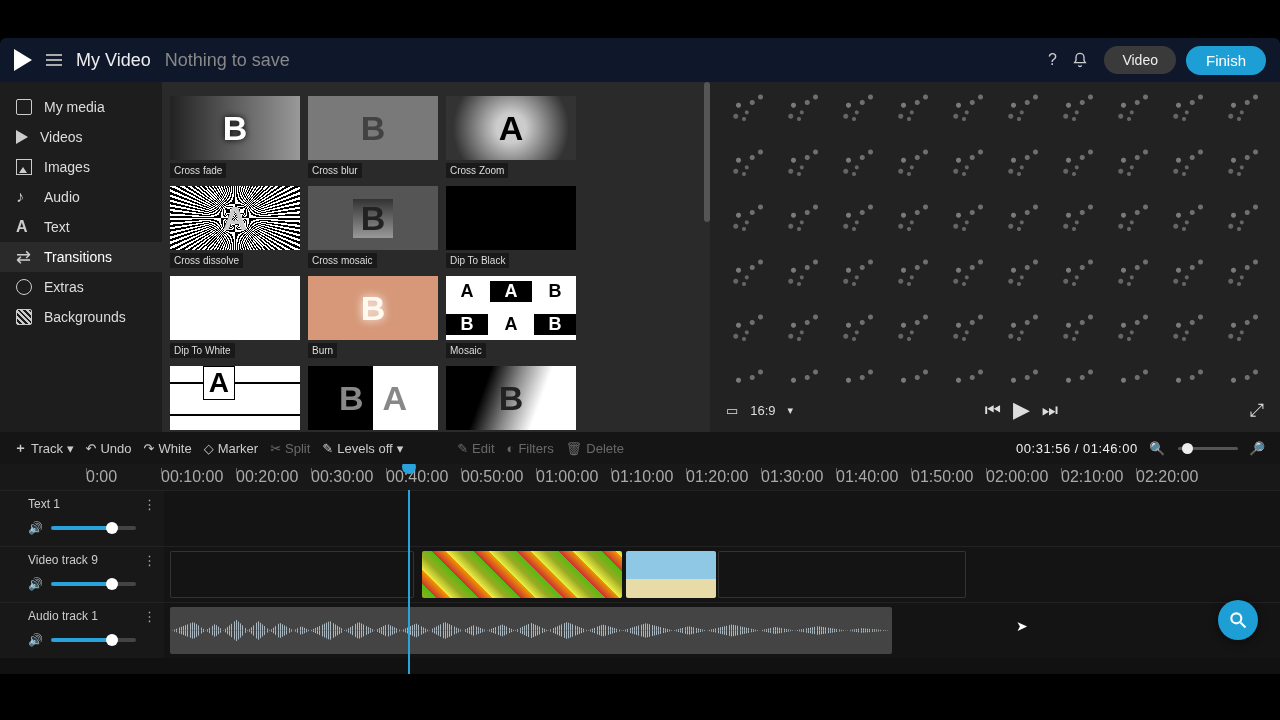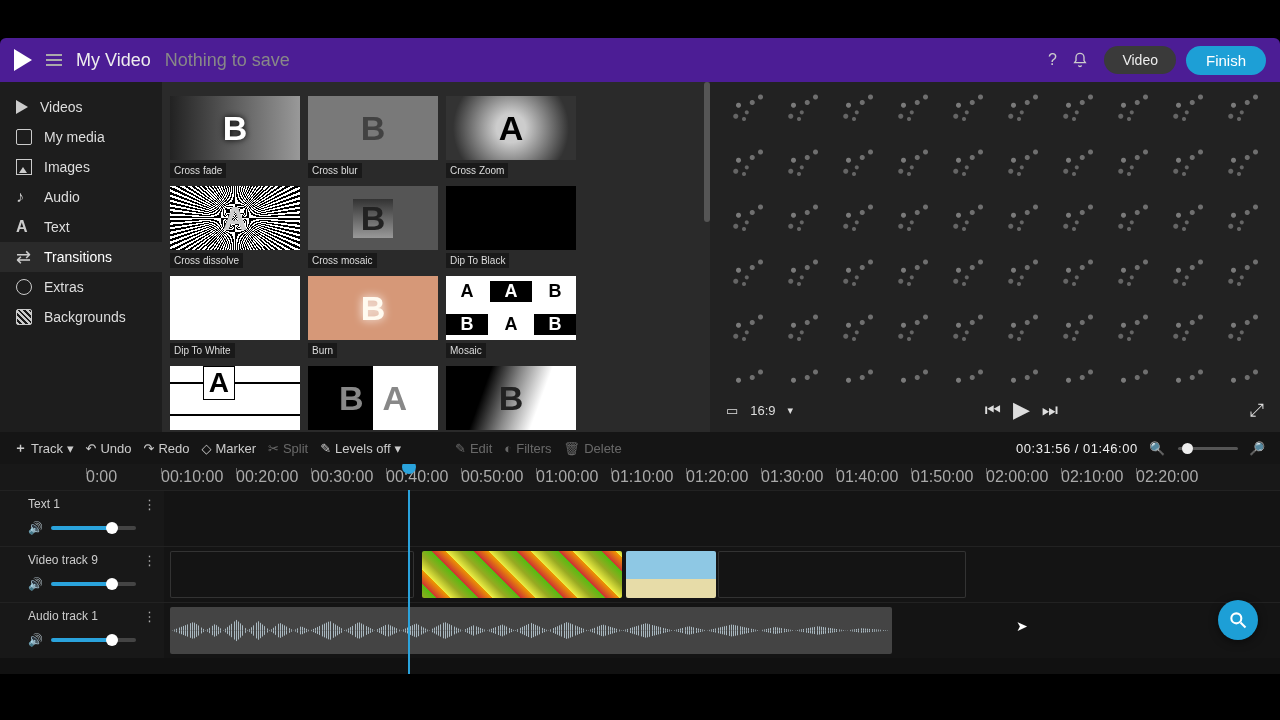--- a/index.html
+++ b/index.html
@@ -1,20 +1,20 @@
 <!DOCTYPE html>
 <html><head>
 <meta charset="utf-8">
 <style>
   * { box-sizing: border-box; margin: 0; padding: 0; }
   html, body { width:1280px; height:720px; background:#000; font-family: sans-serif; color:#ddd; overflow:hidden; font-size:13px;}
   body { display:flex; flex-direction:column; }
 
   
-  .topbar { display:flex; align-items:center; height:44px; padding:0 14px; background:#4c1d95; margin-top:38px; border-radius:6px 6px 0 0;}
+  .topbar { display:flex; align-items:center; height:44px; padding:0 14px; background:#0f172a; margin-top:38px; border-radius:6px 6px 0 0;}
   .logo { width:0;height:0; border-left:18px solid #fff; border-top:11px solid transparent; border-bottom:11px solid transparent; margin-right:14px;}
   .hamburger { width:16px; display:flex; flex-direction:column; gap:3px; margin-right:14px; cursor:pointer;}
   .hamburger span{height:2px;background:#aaa;}
   .title { font-size:18px; color:#eee; margin-right:14px;}
   .saving { color:#888; font-size:18px;}
   .topbar .spacer{flex:1;}
   .icon-btn { width:28px; height:28px; display:flex; align-items:center; justify-content:center; color:#ccc; cursor:pointer; font-size:16px;}
   .btn-dark { background:#3a3a3a; color:#eee; padding:6px 18px; border-radius:16px; margin-left:10px; cursor:pointer; font-size:14px;}
   .btn-primary { background:#1d9fd6; color:#fff; padding:6px 20px; border-radius:16px; margin-left:10px; cursor:pointer; font-size:15px;}
 
@@ -119,26 +119,26 @@
         <path d="M10 20a2 2 0 004 0"></path>
       </svg>
   </div>
   <div class="btn-dark">Video</div>
   <div class="btn-primary">Finish</div>
 </div>
 
 <div class="workspace">
   <div class="sidebar">
     <div class="side-item">
+        <span class="side-ico folder"></span>
+        <span>My media</span>
+      </div>
+    <div class="side-item">
         <span class="side-ico play"></span>
         <span>Videos</span>
-      </div>
-    <div class="side-item">
-        <span class="side-ico folder"></span>
-        <span>My media</span>
       </div>
     <div class="side-item">
         <span class="side-ico img"></span>
         <span>Images</span>
       </div>
     <div class="side-item">
         <span class="side-ico audio">♪</span>
         <span>Audio</span>
       </div>
     <div class="side-item">
@@ -239,21 +239,21 @@
       <span class="pb-ico">⏭</span>
       <div class="spacer"></div>
       <span class="pb-ico">⤢</span>
     </div>
   </div>
 </div>
 
 <div class="toolbar">
   <div class="tool"><b>＋</b><span>Track</span> ▾</div>
   <div class="tool">↶ <span>Undo</span></div>
-  <div class="tool">↷ <span>Redo</span></div>
+  <div class="tool">↷ <span>White</span></div>
   <div class="tool">◇ <span>Marker</span></div>
   <div class="tool disabled">✂ <span>Split</span></div>
   <div class="tool">✎ <span>Levels off</span> ▾</div>
   <div style="width:30px;"></div>
   <div class="tool disabled">✎ <span>Edit</span></div>
   <div class="tool disabled">◐ <span>Filters</span></div>
   <div class="tool disabled">🗑 <span>Delete</span></div>
   <div class="grow"></div>
   <div class="timecode">00:31:56 / 01:46:00</div>
   <span>🔍</span>

